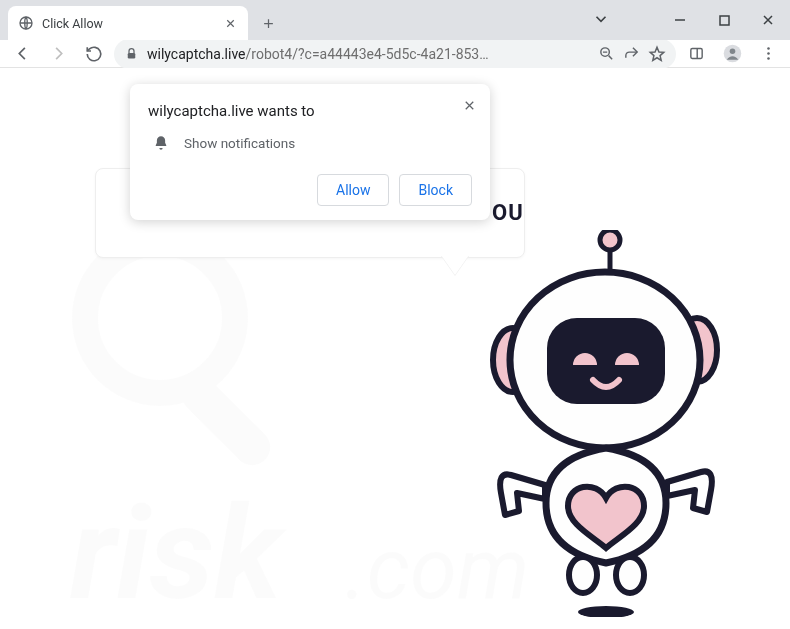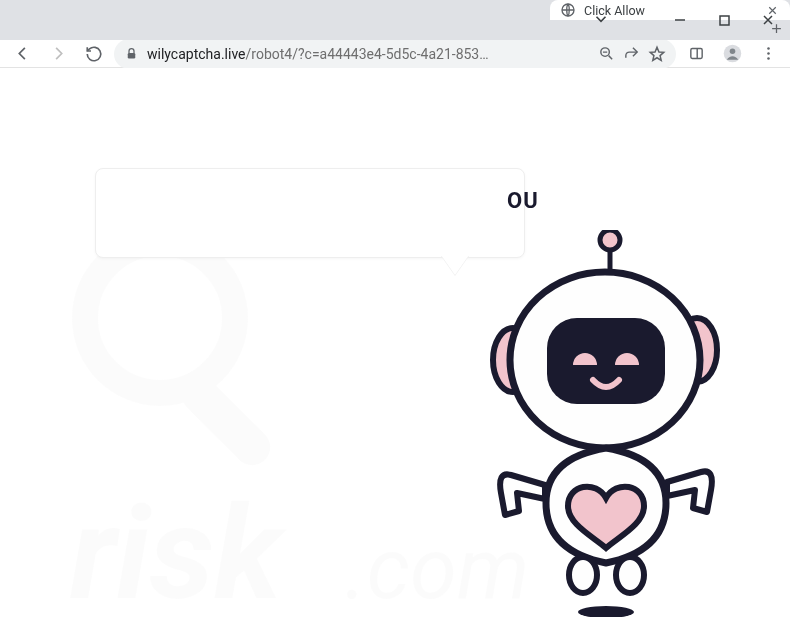--- a/index.html
+++ b/index.html
@@ -1,19 +1,19 @@
 <!DOCTYPE html>
 <html><head>
 <meta charset="utf-8">
 <style>
   * { margin: 0; padding: 0; box-sizing: border-box; font-family: -apple-system, BlinkMacSystemFont, "Segoe UI", Roboto, Arial, sans-serif; }
   body { width: 790px; height: 629px; background: #fff; overflow: hidden; position: relative; }
   
   
-  .titlebar { height: 40px; background: #dfe1e5; display: flex; align-items: flex-end; position: relative; flex-direction: column; }
+  .titlebar { height: 40px; background: #dfe1e5; display: flex; align-items: flex-end; position: relative; }
   .tab { background: #fff; height: 34px; margin-left: 8px; border-radius: 8px 8px 0 0; display: flex; align-items: center; padding: 0 10px; width: 240px; position: relative; }
   .tab .favicon { width: 16px; height: 16px; margin-right: 8px; color: #5f6368; }
   .tab .title { font-size: 12.5px; color: #3c4043; flex: 1; white-space: nowrap; overflow: hidden; }
   .tab .close { width: 16px; height: 16px; color: #5f6368; cursor: pointer; display:flex;align-items:center;justify-content:center;}
   .newtab { width: 28px; height: 28px; margin-left: 6px; margin-bottom: 3px; display:flex;align-items:center;justify-content:center; border-radius:50%; color:#5f6368; cursor:pointer;}
   .win-controls { position: absolute; right: 0; top: 0; height: 40px; display: flex; align-items:flex-start; padding-top:8px;}
   .win-controls .wc { width: 44px; height: 24px; display:flex; align-items:center; justify-content:center; color:#3c4043; cursor:pointer;}
   .chev { position:absolute; right: 180px; top:10px; color:#3c4043; cursor:pointer;}
 
   
@@ -172,22 +172,42 @@
       <circle cx="120" cy="110" r="75" fill="none" stroke="#b0b0b0" stroke-width="26"></circle>
       <rect x="168" y="158" width="36" height="110" rx="18" transform="rotate(-45 186 213)"></rect>
       <text x="30" y="390" font-size="130" font-family="Arial" font-style="italic" font-weight="700" fill="#b0b0b0">risk</text>
       <text x="305" y="390" font-size="85" font-family="Arial" font-style="italic" fill="#b0b0b0">.com</text>
     </g>
   </svg>
 
   <div class="speech">
     <div class="tail"></div>
   </div>
-  <div class="bubble-text" style="left:492px; top:120px;margin-left:15px;">OU</div>
-
+  <div class="bubble-text" style="left:492px; top:132px;">OU</div>
+
+  <div class="prompt">
+    <div class="pclose">
+      <svg viewBox="0 0 24 24" width="15" height="15" stroke="currentColor" stroke-width="2">
+          <path d="M6 6l12 12M18 6L6 18"></path>
+        </svg>
+    </div>
+    <div class="ptitle">wilycaptcha.live wants to</div>
+    <div class="prow">
+      <span>
+        <svg viewBox="0 0 24 24" width="18" height="18" fill="currentColor">
+            <path d="M12 3a5.5 5.5 0 0 0-5.5 5.5v3.2L5 15v1h14v-1l-1.5-3.3V8.5A5.5 5.5 0 0 0 12 3zm0 18a2.2 2.2 0 0 0 2.2-2.2H9.8A2.2 2.2 0 0 0 12 21z"></path>
+          </svg>
+      </span>
+      <span>Show notifications</span>
+    </div>
+    <div class="pbtns">
+      <button class="pbtn">Allow</button>
+      <button class="pbtn">Block</button>
+    </div>
+  </div>
 
   <div class="robot">
     <svg viewBox="0 0 250 390" width="250" height="390">
 
       <line x1="135" y1="12" x2="135" y2="42" stroke="#1a1a2e" stroke-width="5"></line>
       <circle cx="135" cy="10" r="10" fill="#f2c4cc" stroke="#1a1a2e" stroke-width="5"></circle>
 
       <ellipse cx="38" cy="130" rx="20" ry="32" fill="#f2c4cc" stroke="#1a1a2e" stroke-width="6"></ellipse>
       <ellipse cx="222" cy="120" rx="20" ry="32" fill="#f2c4cc" stroke="#1a1a2e" stroke-width="6"></ellipse>
 

